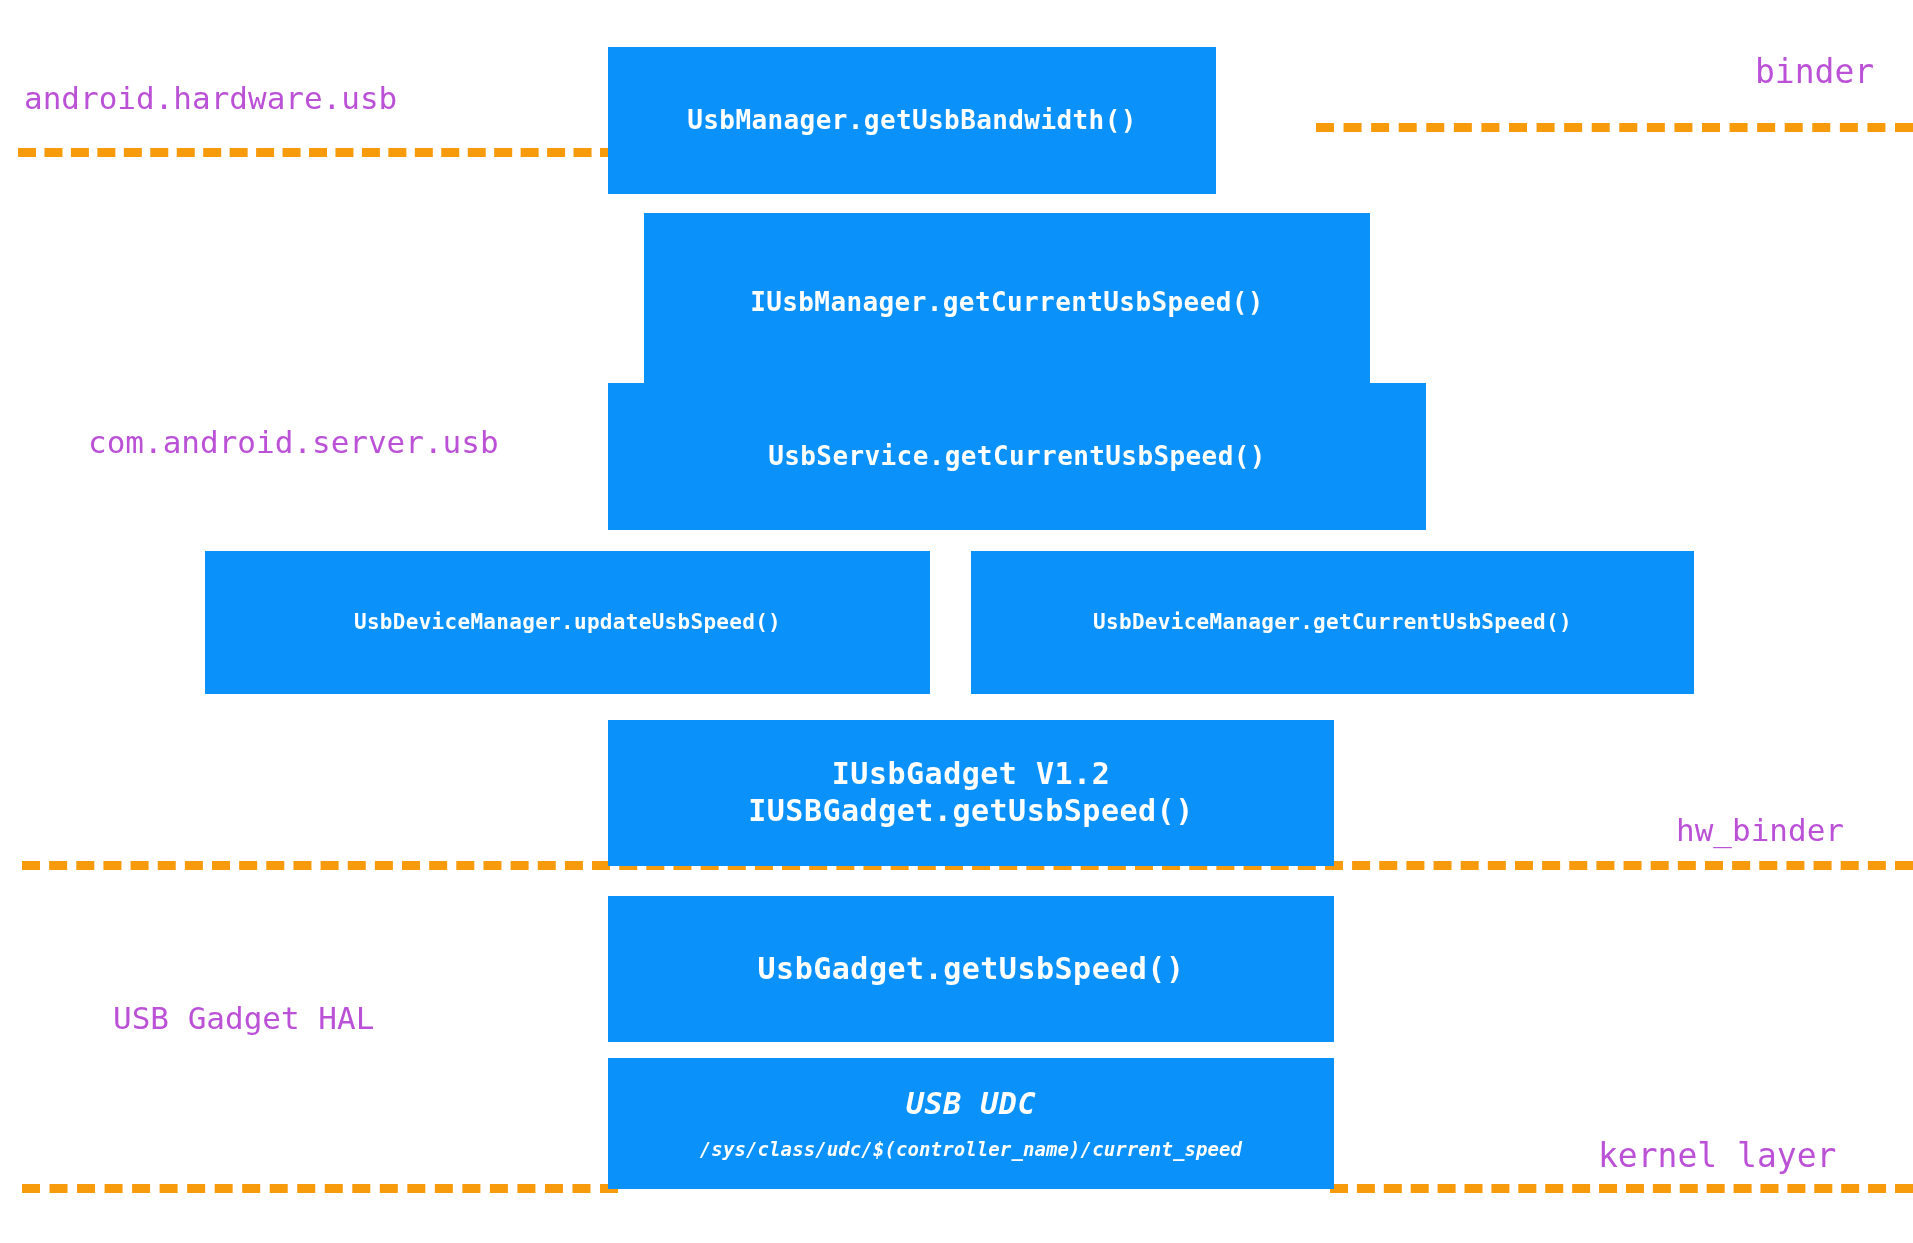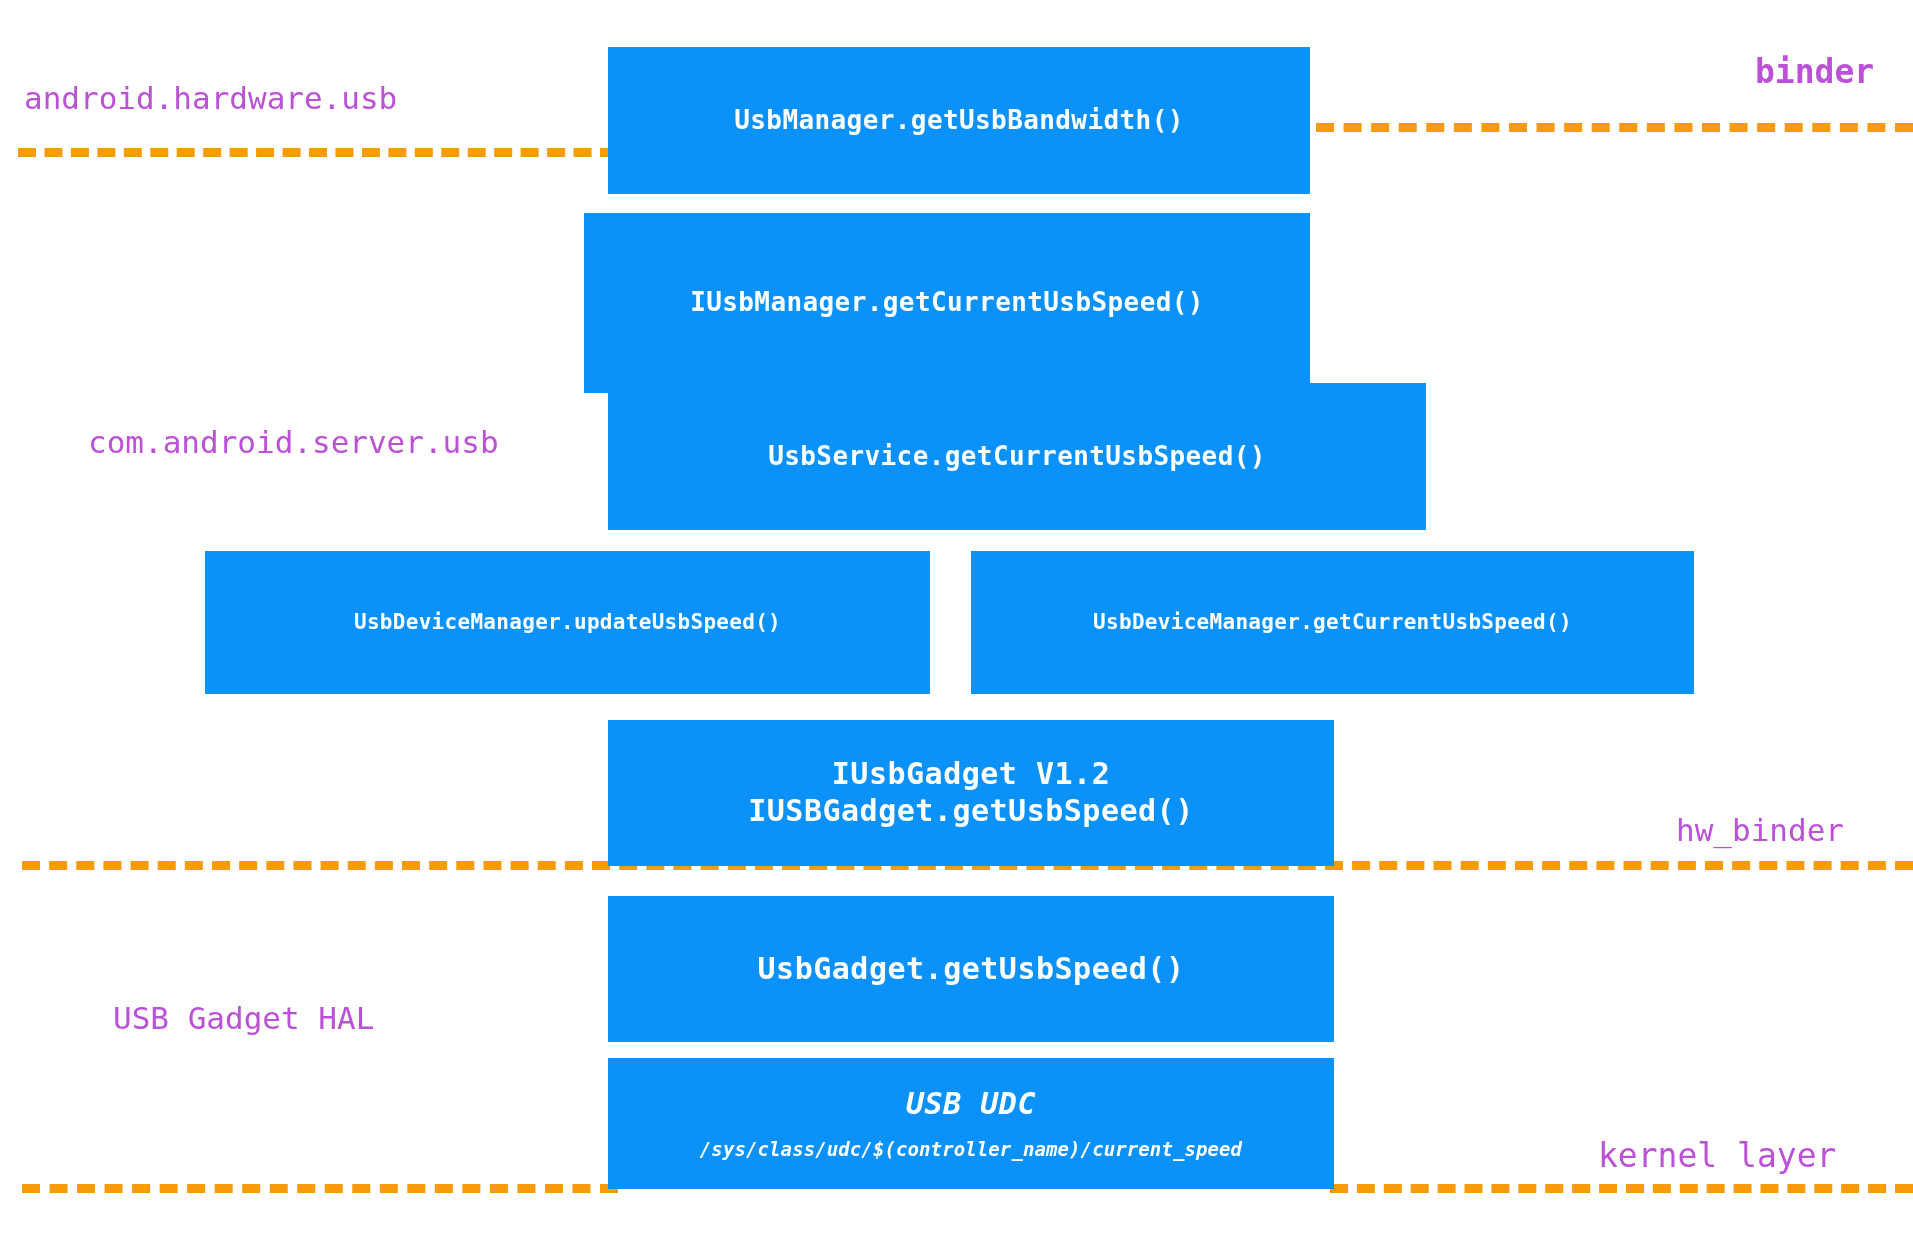--- a/index.html
+++ b/index.html
@@ -68,35 +68,35 @@
 <div id="canvas">
 
   <div class="dash" style="left:18px;  top:148px;  width:600px;"></div>
   <div class="dash" style="left:1316px;top:123px;  width:597px;"></div>
   <div class="dash" style="left:22px;  top:861px;  width:1891px;"></div>
   <div class="dash" style="left:22px;  top:1184px; width:596px;"></div>
   <div class="dash" style="left:1330px;top:1184px; width:583px;"></div>
 
   <div class="layer-label ll-28" style="left:24px; top:80px;">android.hardware.usb</div>
 
-  <div class="layer-label ll-30" style="left:1755px; top:52px;font-weight:bold;">binder</div>
+  <div class="layer-label ll-30" style="left:1755px; top:52px;">binder</div>
 
   <div class="layer-label ll-28" style="left:40px; top:424px;margin-left:48px;">com.android.server.usb</div>
 
   <div class="layer-label ll-28" style="left:1676px; top:812px;">hw_binder</div>
 
   <div class="layer-label ll-28" style="left:113px; top:1000px;">USB Gadget HAL</div>
 
   <div class="layer-label ll-30" style="left:1598px; top:1136px;">kernel layer</div>
 
-  <div class="box fs-main" style="left:608px; top:47px; width:702px; height:147px;">
+  <div class="box fs-main" style="left:608px; top:47px; width:608px; height:147px;">
     <span class="line1">UsbManager.getUsbBandwidth()</span>
   </div>
 
-  <div class="box fs-main" style="left:584px; top:213px; width:726px; height:180px;text-align:center;">
+  <div class="box fs-main" style="left:644px; top:213px; width:726px; height:180px;text-align:center;">
     <span class="line1">IUsbManager.getCurrentUsbSpeed()</span>
   </div>
 
   <div class="box fs-main" style="left:608px; top:383px; width:818px; height:147px;">
     <span class="line1">UsbService.getCurrentUsbSpeed()</span>
   </div>
 
   <div class="box fs-side" style="left:971px; top:551px; width:723px; height:143px;">
     <span class="line1">UsbDeviceManager.getCurrentUsbSpeed()</span>
   </div>

